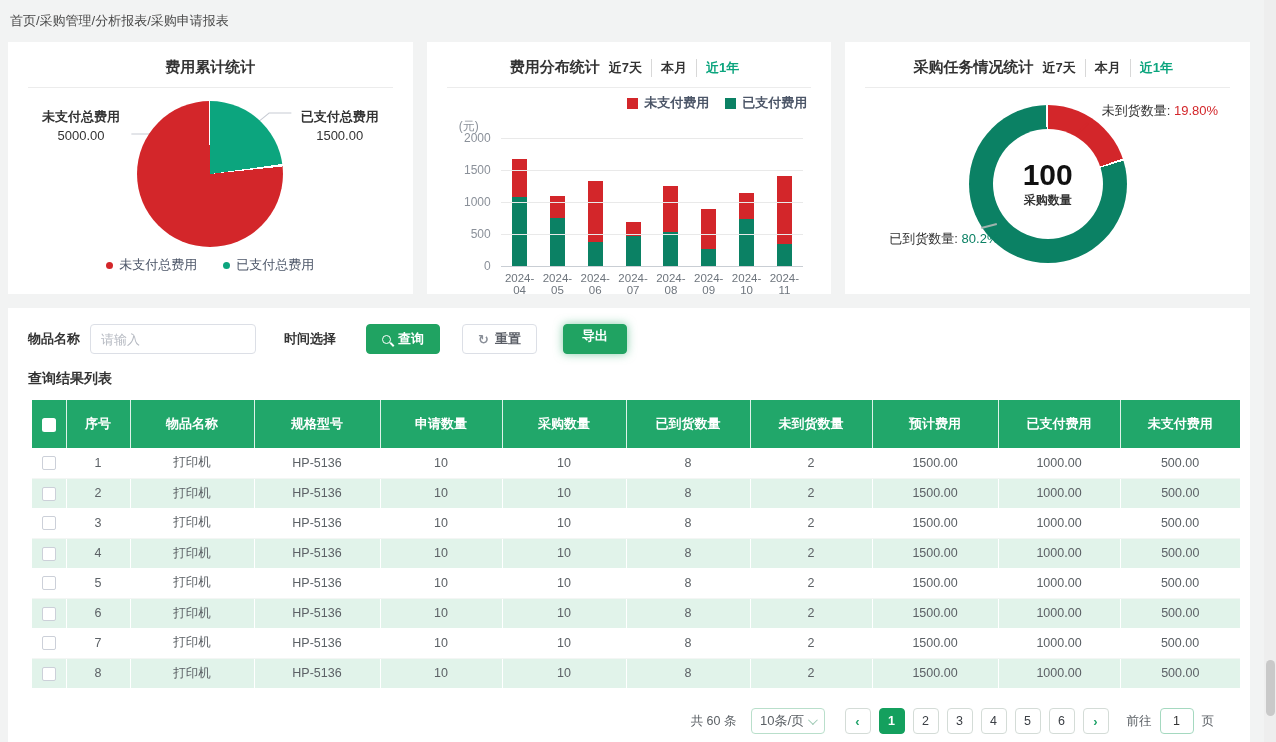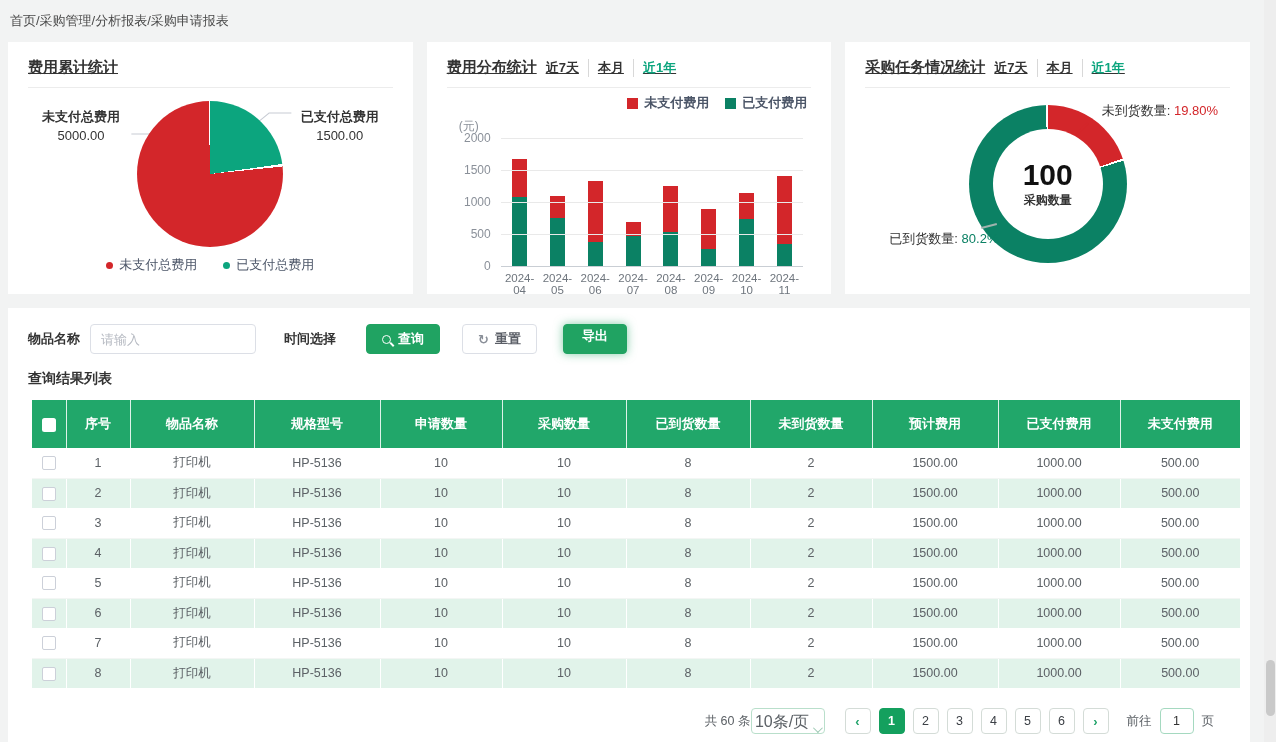--- a/index.html
+++ b/index.html
@@ -8,21 +8,21 @@
     font-family: "Liberation Sans", "DejaVu Sans", sans-serif;
     background:#f2f3f3; color:#333; font-size:13px;
   }
   .page { padding:8px 26px 0 8px; position:relative; }
 
   .breadcrumb { font-size:13px; color:#4a4a4a; margin:4px 0 12px 2px; }
 
   
   .cards-row { display:flex; gap:14px; margin-bottom:14px; }
   .card { flex:1; background:#fff; height:252px; padding:12px 18px 8px; position:relative; }
-  .card-head { display:flex; justify-content:flex-start; align-items:center; padding:4px 2px 10px;text-decoration:underline; }
+  .card-head { display:flex; justify-content:center; align-items:center; padding:4px 2px 10px; }
   .card-title { font-size:15px; font-weight:700; color:#333; }
   .card-divider { border-bottom:1px solid #ececec; margin:0 2px; }
   .tabs { display:flex; align-items:center; font-size:13px; font-weight:700; color:#333; }
   .tab { padding:0 9px; cursor:pointer; }
   .tab + .tab { border-left:1px solid #d8d8d8; }
   .tab.active { color:#0ca57e; }
 
   
   .pie-area { position:relative; height:158px; margin-top:4px; }
   .pie { position:absolute; left:50%; top:52%; transform:translate(-50%,-50%);
@@ -103,23 +103,23 @@
   th:last-child { border-right:none; }
   td { height:30px; text-align:center; font-size:12.5px; color:#5c6166;
        border-bottom:1px solid #f3f6f4; }
   tr.alt td { background:#e1f3ea; border-right:1px solid #fff; border-bottom:none; }
   tr.alt td:last-child { border-right:none; }
   .cbx { display:inline-block; width:14px; height:14px; border:1px solid #ccd0d9; border-radius:2px; background:#fff; cursor:pointer; vertical-align:middle; }
   .cbx.head { border:none; width:14px; height:14px; background:#fff; border-radius:2.5px; }
 
   
   .pagination { display:flex; align-items:center; justify-content:flex-end; padding:20px 36px 4px; font-size:12.5px; color:#5c6166; }
-  .total-text { margin-right:0; }
+  .total-text { margin-right:14px; }
   .page-size { width:74px; height:26px; border:1px solid #b9dfcb; border-radius:4px; background:#fff;
-               display:flex; align-items:flex-end; justify-content:center; gap:4px; font-size:16px; color:#5c6166; cursor:pointer; margin-right:16px; }
+               display:flex; align-items:center; justify-content:center; gap:4px; font-size:13px; color:#5c6166; cursor:pointer; margin-right:16px; }
   .chev-down { width:7px; height:7px; border-right:1.4px solid #9ec9b4; border-bottom:1.4px solid #9ec9b4;
                transform:rotate(45deg) translateY(-2px); }
   .pg-btn { min-width:26px; height:26px; border:1px solid #d4dcd7; border-radius:4px; background:#fff;
             display:inline-flex; align-items:center; justify-content:center; margin:0 4px;
             font-size:12.5px; color:#3c4046; cursor:pointer; font-family:"Liberation Sans","DejaVu Sans",sans-serif; }
   .pg-btn.active { background:#14a05e; border-color:#14a05e; color:#fff; font-weight:700; }
   .arrow { color:#21a36a; font-size:13px; font-weight:700; }
   .goto { display:flex; align-items:center; gap:8px; margin-left:14px; }
   .goto-input { width:34px; height:26px; border:1px solid #a5d9c0; border-radius:4px; text-align:center;
                 font-size:12.5px; color:#333; outline:none; font-family:"Liberation Sans","DejaVu Sans",sans-serif; }

